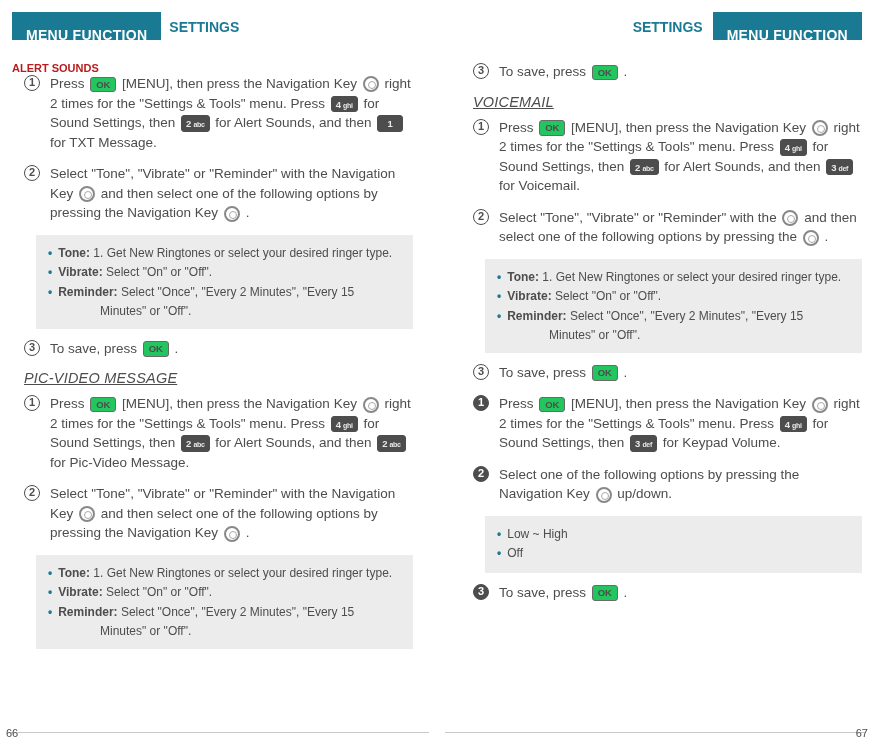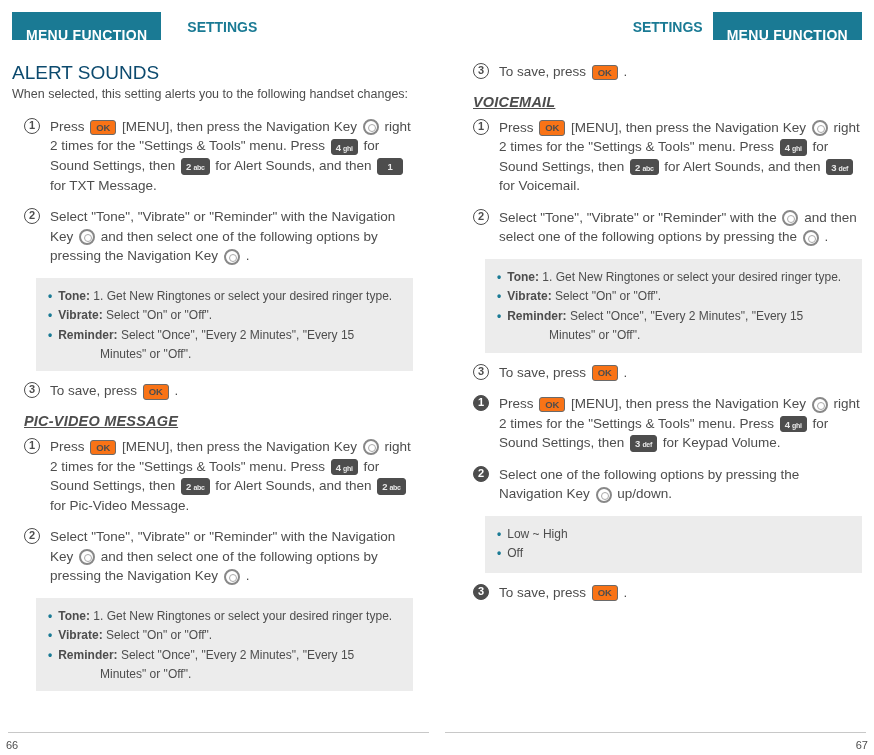--- a/index.html
+++ b/index.html
@@ -40,40 +40,40 @@
     font-weight: 700;
     font-size: 14px;
     padding: 22px 14px 4px 14px;
     letter-spacing: 0.3px;
     display:flex; align-items:center;
   }
   .settings-label {
     color: #1a7a94;
     font-weight: 700;
     font-size: 14px;
-    padding: 5px 10px 4px 26px;
+    padding: 5px 10px 4px 8px;
     display:flex; align-items:center;
   }
 
   h2.section-title {
-    font-size: 19px;
-    font-weight: 400;
-    color: #0c4a6e;
+    font-size: 11px;
+    font-weight: 700;
+    color: #b91c1c;
     margin: 6px 0 0 0;
   }
   .section-sub {
     font-size: 12.5px;
     color: #4d4d4d;
     line-height: 1.35;
     margin: 2px 0 14px 0;
   }
 
   h3.sub-heading {
     font-size: 14.5px;
-    font-weight: 700;
+    font-weight: 400;
     font-style: italic;
     text-decoration: underline;
     color: #4d4d4d;
     margin: 6px 0 8px 12px;
     letter-spacing: 0.2px;
   }
 
   ol.num-list, ul.bullet-list { margin: 0; padding: 0; list-style: none; }
   ol.num-list > li {
     display: flex;
@@ -110,21 +110,21 @@
     line-height: 1;
     padding: 3px 4px 2px 4px;
     margin: 0 2px;
     color:#4d4d4d;
     background:#e9e9e9;
     border:1px solid #b8b8b8;
     min-width:26px;
     text-align:center;
     position:relative;
   }
-  .key.ok { background:#f97316; color:#4d4d4d; border:1.4px solid #6a6a6a; padding:2px 3px;}
+  .key.ok { background:#22c55e; color:#4d4d4d; border:1.4px solid #6a6a6a; padding:2px 3px;}
   .key.dark { background:#4d4d4d; color:#e9e9e9; border-color:#4d4d4d; }
   .key.ring {
     width:16px; height:16px; min-width:0; padding:0;
     border:2px solid #888; border-radius:50%;
     background:#fff;
   }
   .key.ring::after{
     content:""; position:absolute; left:3px; top:3px; width:6px; height:6px;
     border:1px solid #aaa; border-radius:50%;
   }
@@ -138,21 +138,21 @@
     line-height: 1.45;
     color:#4d4d4d;
   }
   .callout .row { display:flex; gap:6px; margin:2px 0;}
   .callout .dot { color:#1a7a94; font-weight:700; flex:0 0 auto;}
   .callout b { color:#4d4d4d;}
   .callout .cont { margin-left: 52px; }
 
   .pagenum {
     position: absolute;
-    bottom: 4px;
+    bottom: 16px;
     font-size: 11px;
     color:#4d4d4d;
   }
   .page.left .pagenum { left: 6px; }
   .page.right .pagenum { right: 6px; }
   .foot-rule {
     position:absolute; bottom:22px; left:8px; right:8px;
     border-top:1px solid #c8c8c8;
   }
 </style>
@@ -161,21 +161,20 @@
 
 <div class="spread">
 
   <div class="page left">
     <div class="header">
       <span class="tab">MENU FUNCTION</span>
       <span class="settings-label">SETTINGS</span>
     </div>
 
     <h2 class="section-title">ALERT SOUNDS</h2>
-    <div class="section-sub">When selected, this setting alerts you to the following handset changes:</div>
 
     <ol class="num-list">
       <li>
         <span class="marker">1</span>
         <span class="li-body">
           <span>Press </span>
           <span class="key ok">OK</span>
           <span> [MENU], then press the Navigation Key </span>
           <span class="key ring"></span>
           <span> right 2 times for the "Settings &amp; Tools" menu. Press </span>

